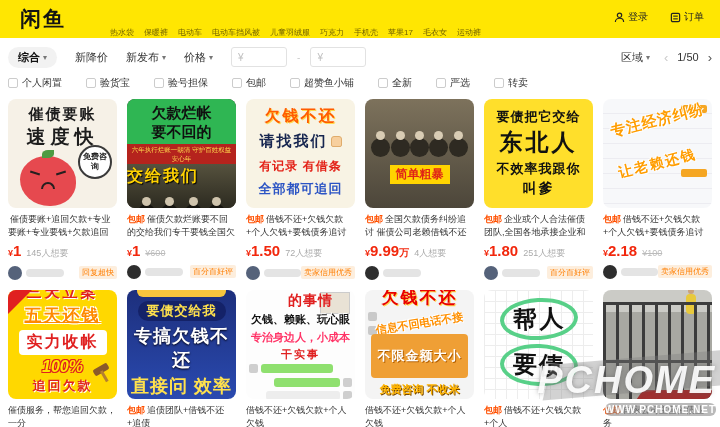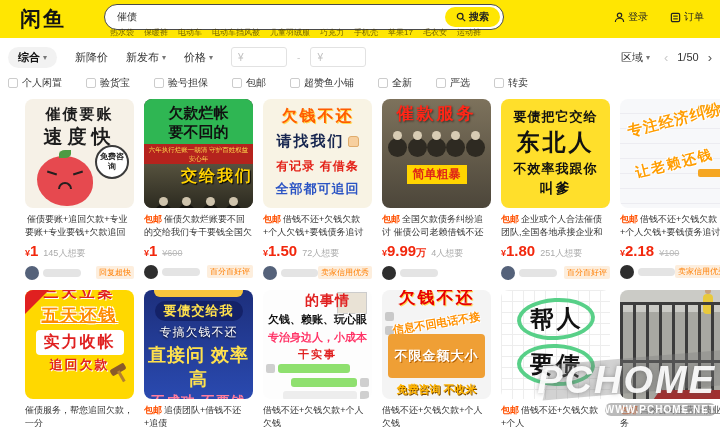--- a/index.html
+++ b/index.html
@@ -29,21 +29,21 @@
   .fright { position:absolute; right:0; top:0; display:flex; align-items:center; gap:14px; height:22px; }
   .pag { display:flex; align-items:center; gap:9px; font-size:11px; color:#333; }
   .pag .prev { color:#ccc; cursor:pointer; font-size:13px; }
   .pag .next { color:#555; cursor:pointer; font-size:13px; }
   .frow2 { display:flex; align-items:center; gap:24px; margin-top:7px; height:15px; }
   .cbx { display:flex; align-items:center; gap:4px; font-size:10px; color:#333; cursor:pointer; }
   .cb { width:10px; height:10px; border:1px solid #ccc; border-radius:2px; background:#fff; }
 
   
   .grid { display:grid; grid-template-columns:repeat(6,109px); gap:10px; padding:0 8px; margin-top:9px; }
-  .card { width:109px; cursor:pointer;margin-left:17px; }
+  .card { width:109px; cursor:pointer; }
   .thumb { width:109px; height:109px; border-radius:8px; overflow:hidden; position:relative; }
   .title { margin-top:5px; font-size:9px; line-height:13px; height:26px; overflow:hidden; color:#333; word-break:break-all; }
   .fs { color:#ff5000; font-weight:bold; margin-right:2px; }
   .price-row { margin-top:3px; display:flex; align-items:baseline; }
   .cur { color:#f2270c; font-size:9px; font-weight:bold; }
   .amt { color:#f2270c; font-size:15px; font-weight:bold; }
   .unit { color:#f2270c; font-size:10px; font-weight:bold; }
   .wants { color:#aaa; font-size:9px; margin-left:5px; }
   .orig { color:#bbb; font-size:9px; margin-left:5px; text-decoration:line-through; }
   .seller-row { margin-top:5px; display:flex; align-items:center; height:15px; }
@@ -61,21 +61,21 @@
   .tomato .eye { position:absolute; top:16px; width:10px; height:2px; background:#241f1f; }
   .tomato .eye.l { left:10px; transform:rotate(18deg); }
   .tomato .eye.r { right:10px; transform:rotate(-18deg); }
   .tomato .mouth { position:absolute; top:26px; left:21px; width:14px; height:7px; border:2px solid #241f1f; border-bottom:none; border-radius:8px 8px 0 0; }
   .t1-badge { position:absolute; right:5px; top:46px; width:34px; height:34px; border:2px solid #3a3a3a; border-radius:50%; background:#fff; font-size:8px; font-weight:bold; color:#222; display:flex; align-items:center; justify-content:center; text-align:center; line-height:10px; padding:3px; font-family:"Liberation Sans",sans-serif; }
 
   
   .t2 { display:flex; flex-direction:column; background:#3d3a2e; }
   .t2-top { background:#2fb653; color:#101010; font-weight:900; font-size:15px; text-align:center; padding:4px 4px 3px; line-height:19px; }
   .t2-banner { background:#b5231d; color:#ffd84d; font-size:6.5px; text-align:center; line-height:9px; padding:1px 2px; }
-  .t2-mid { flex:1; position:relative; background:linear-gradient(#56523e,#2c2a20); text-align:right; }
+  .t2-mid { flex:1; position:relative; background:linear-gradient(#56523e,#2c2a20); text-align:left; }
   .t2-l3 { color:#ffd200; font-weight:900; font-size:16px; letter-spacing:2px; margin-top:2px; text-shadow:1px 1px 1px #000; }
   .men-row { position:absolute; bottom:2px; left:0; right:0; display:flex; justify-content:space-around; padding:0 8px; }
   .man { width:9px; height:9px; border-radius:50%; background:#cfc4ad; box-shadow:0 11px 0 4px #15140f; }
 
   
   .t3 { background:#f8f3e4; text-align:center; padding-top:7px; }
   .t3-1 { color:#ff5c00; font-size:16px; font-weight:900; letter-spacing:2px; text-shadow:1px 1px 0 #ffd84d; }
   .t3-2 { color:#16254f; font-size:15px; font-weight:900; letter-spacing:2px; margin-top:5px; display:inline-block; }
   .hand { display:inline-block; width:11px; height:11px; background:#f7cf9e; border-radius:3px 3px 2px 2px; margin-left:3px; vertical-align:middle; border:1px solid #e0ac6c; }
   .t3-3 { color:#e32117; font-size:12px; font-weight:900; margin-top:7px; letter-spacing:1px; }
@@ -110,21 +110,21 @@
   .t7-2 { margin:3px auto 0; background:#fff; color:#e02020; font-weight:900; font-size:16px; width:88px; border-radius:4px; padding:2px 0; letter-spacing:2px; }
   .t7-3 { color:#ffe800; font-size:16px; font-style:italic; font-weight:900; margin-top:3px; text-shadow:1px 1px 0 #e02020,-1px -1px 0 #e02020,1px -1px 0 #e02020,-1px 1px 0 #e02020; }
   .t7-4 { color:#e02020; font-weight:900; font-size:13px; letter-spacing:2px; margin-top:1px; text-shadow:1px 1px 0 #fff; }
   .gavel { position:absolute; right:8px; bottom:26px; width:16px; height:7px; background:#8a5a2a; border-radius:2px; transform:rotate(-30deg); }
   .gavel::after { content:""; position:absolute; left:6px; top:5px; width:3px; height:12px; background:#b5802f; }
 
   
   .t8 { background:linear-gradient(#1d2f7c,#2a4ab0); text-align:center; color:#fff; }
   .t8-cut { height:7px; background:#f7c53d; margin:0 10px 4px; border-radius:0 0 6px 6px; }
   .t8-1 { display:inline-block; color:#ffe14d; font-weight:900; font-size:13px; background:#142268; padding:1px 9px; border-radius:10px; letter-spacing:1px; }
-  .t8-2 { color:#fff; font-size:12px; font-weight:400; margin-top:3px; letter-spacing:1px; text-shadow:0 1px 2px #001; }
+  .t8-2 { color:#fff; font-size:18px; font-weight:700; margin-top:3px; letter-spacing:1px; text-shadow:0 1px 2px #001; }
   .t8-3 { color:#ffe14d; font-size:18px; font-weight:700; margin-top:2px; letter-spacing:1px; }
   .t8-4 { color:#ff7d9c; font-size:14px; font-weight:900; margin-top:2px; letter-spacing:1px; }
   .fist { margin:4px auto 0; width:18px; height:14px; background:#e8943a; border-radius:5px 5px 4px 4px; border:1px solid #9c5a14; }
 
   
   .t9 { background:#fdfdfd; font-weight:900; }
   .t9-photo { position:absolute; right:5px; top:2px; width:30px; height:22px; background:#e9e2d5; border:1px solid #ccc; }
   .t9-1 { position:absolute; top:2px; left:4px; color:#e02020; font-size:14px; letter-spacing:1px;padding-left:38px; }
   .t9-2 { position:absolute; top:22px; left:0; right:0; text-align:center; color:#111; font-size:11px; text-shadow:1px 1px 0 #fff,-1px -1px 0 #fff; }
   .t9-3 { position:absolute; top:40px; left:0; right:0; text-align:center; color:#ff3366; font-size:11px; text-shadow:1px 1px 0 #fff; }
@@ -160,30 +160,20 @@
   .wm1 { position:relative; font-size:38px; font-weight:900; font-style:italic; color:rgba(255,255,255,0.92); letter-spacing:2px; text-shadow:0 0 5px rgba(90,90,90,0.5); line-height:38px; }
   .wm2 { position:relative; display:inline-block; font-size:10px; font-weight:bold; color:#fff; background:rgba(140,140,140,0.6); padding:1px 0; border-radius:6px; letter-spacing:1px; margin-top:1px; }
 </style>
 </head>
 <body>
 
 <div class="page">
 
   <div class="topbar">
     <div class="logo">闲鱼</div>
-    <div class="search-wrap">
-      <input class="search-input" value="催债" style="">
-      <button class="search-btn">
-        <svg width="10" height="10" viewBox="0 0 12 12">
-            <circle cx="5" cy="5" r="3.4" fill="none" stroke="#222" stroke-width="1.5"></circle>
-            <line x1="7.6" y1="7.6" x2="11" y2="11" stroke="#222" stroke-width="1.5"></line>
-          </svg>
-        <span>搜索</span>
-      </button>
-    </div>
     <div class="hotwords">
       <span>热水袋</span>
       <span>保暖裤</span>
       <span>电动车</span>
       <span>电动车挡风被</span>
       <span>儿童羽绒服</span>
       <span>巧克力</span>
       <span>手机壳</span>
       <span>苹果17</span>
       <span>毛衣女</span>
@@ -349,21 +339,20 @@
         </div>
       <div class="seller-row">
           <span class="avatar"></span>
           <span class="sname"></span>
           <span class="stag">卖家信用优秀</span>
         </div>
     </div>
 
     <div class="card">
       <div class="thumb t4">
-        <div class="t4-1">催款服务</div>
         <div class="t4-men">
             <i class="man"></i>
             <i class="man"></i>
             <i class="man"></i>
             <i class="man"></i>
             <i class="man"></i>
           </div>
         <div class="t4-2">简单粗暴</div>
       </div>
       <div class="title"><span class="fs">包邮</span><span>全国欠款债务纠纷追讨 催债公司老赖借钱不还追债欠钱...</span></div>
@@ -421,20 +410,21 @@
   </div>
 
   <div class="grid" style="margin-top:10px">
 
     <div class="card">
       <div class="thumb t7">
         <i class="t7-rib"></i>
         <div class="t7-0">三天立案</div>
         <div class="t7-1">五天还钱</div>
         <div class="t7-2">实力收帐</div>
+        <div class="t7-3">100%</div>
         <div class="t7-4">追回欠款</div>
         <i class="gavel"></i>
       </div>
       <div class="title"><span>催债服务，帮您追回欠款，一分</span></div>
     </div>
 
     <div class="card">
       <div class="thumb t8">
         <div class="t8-cut"></div>
         <div class="t8-1">要债交给我</div>

